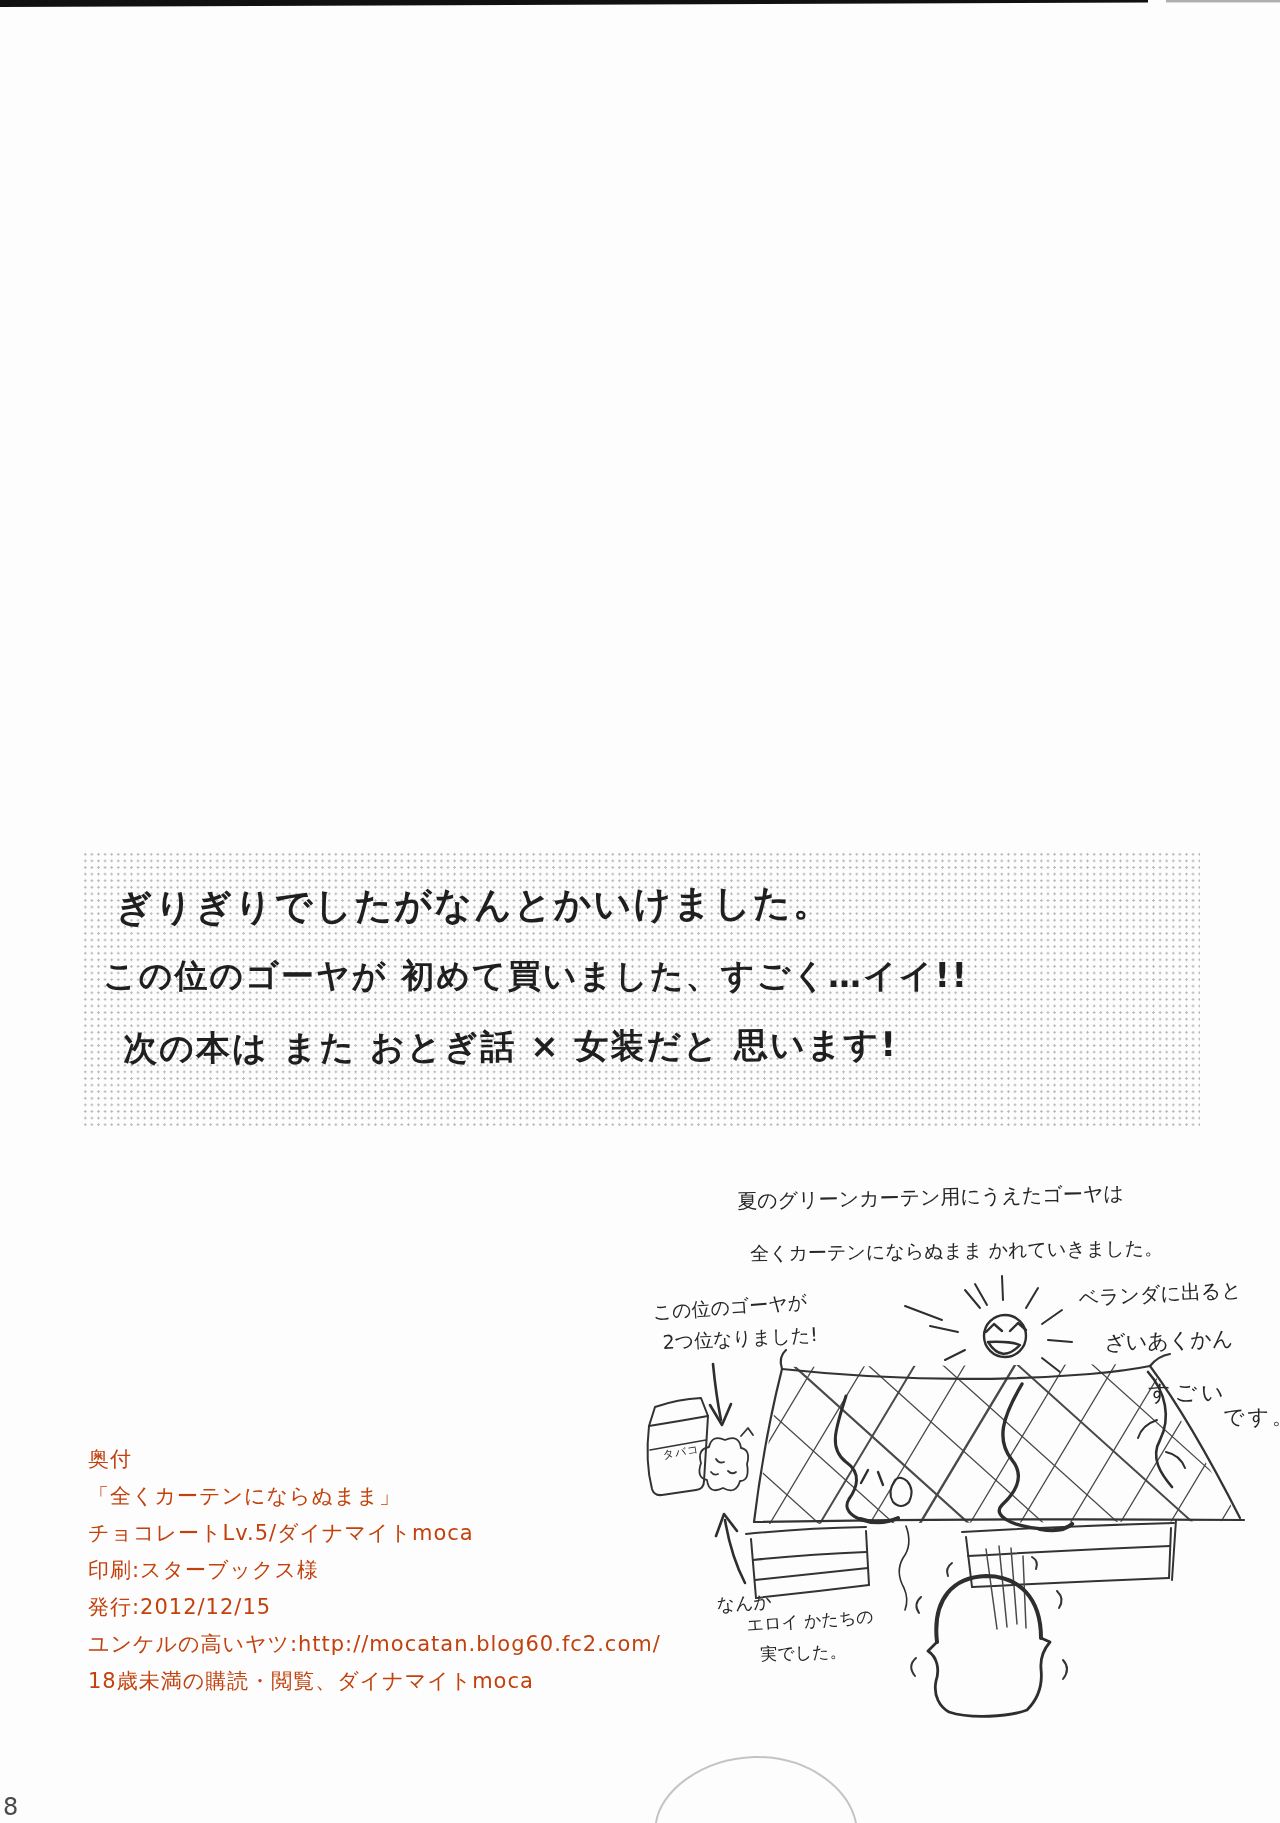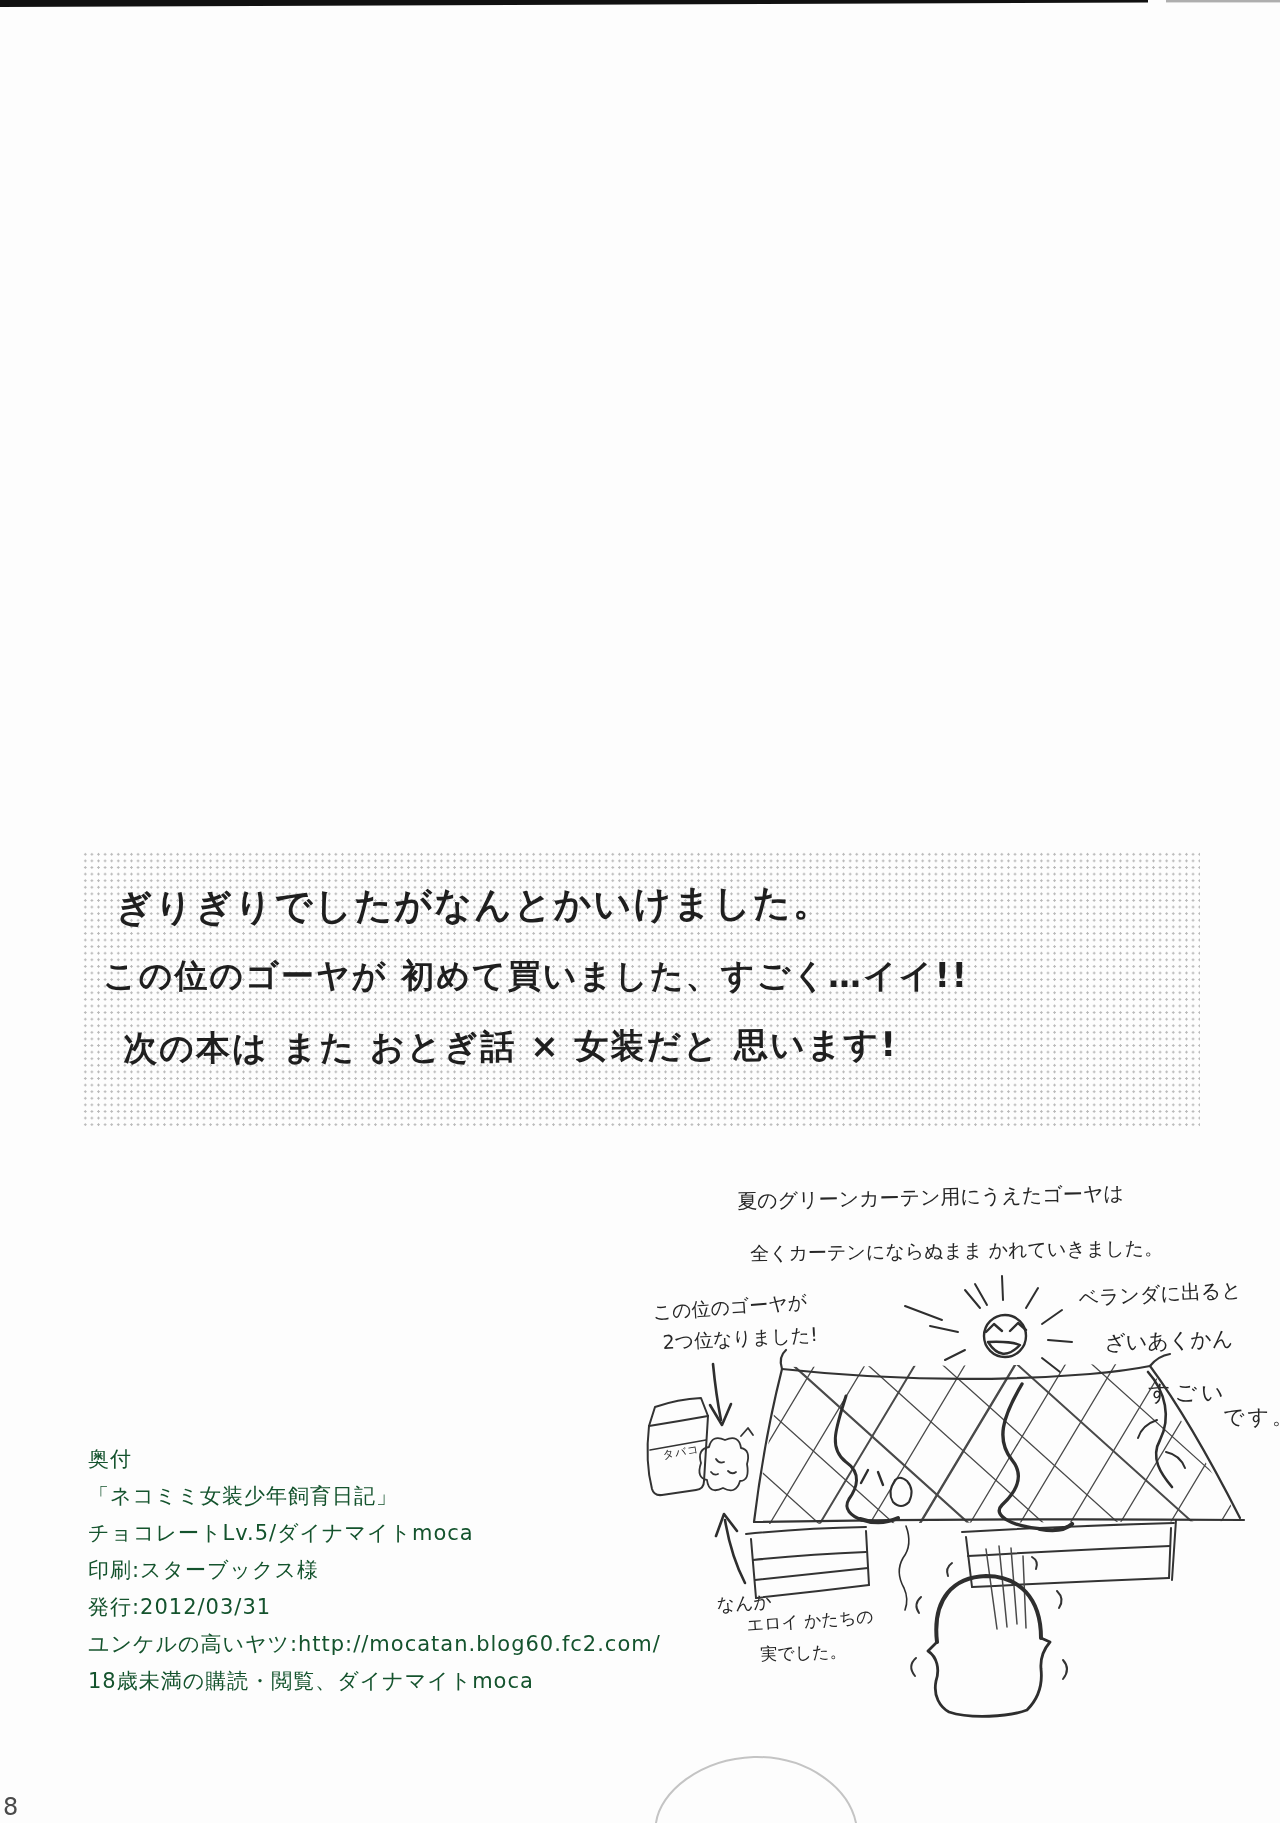--- a/index.html
+++ b/index.html
@@ -13,21 +13,21 @@
     position:absolute; left:82px; top:851px; width:1118px; height:276px;
     background-image:radial-gradient(circle,#b9b9b9 1.1px, rgba(0,0,0,0) 1.35px);
     background-size:6.6px 6.6px;
   }
   .hand{
     position:absolute; white-space:nowrap; color:#262626;
     font-family:"DejaVu Sans",sans-serif; transform-origin:left top; line-height:1.1;
   }
   .hand.bold{font-weight:bold; letter-spacing:2px; color:#1f1f1f;}
   .colophon{
-    position:absolute; left:88px; top:1441px; color:#14532d;
+    position:absolute; left:88px; top:1441px; color:#c2410c;
     font-size:21px; line-height:37px; letter-spacing:1px; white-space:nowrap;
   }
   .pagenum{
     position:absolute; left:3px; top:1793px; font-size:24px; color:#4a4a4a;
   }
 </style>
 </head>
 <body>
 
 <div class="page">
@@ -46,24 +46,24 @@
   <div class="hand" style="left:1104px; top:1332px; font-size:21px; transform:rotate(-2deg);">ざいあくかん</div>
   <div class="hand" style="left:1148px; top:1381px; font-size:22px; letter-spacing:4px;">すごい</div>
   <div class="hand" style="left:1182px; top:1406px; font-size:21px; letter-spacing:3px;margin-left:41px;">です。</div>
   <div class="hand" style="left:716px; top:1595px; font-size:18px; transform:rotate(-4deg);">なんか</div>
   <div class="hand" style="left:746px; top:1616px; font-size:17px; transform:rotate(-4deg);">エロイ かたちの</div>
   <div class="hand" style="left:760px; top:1645px; font-size:17px; transform:rotate(-2deg);">実でした。</div>
   <div class="hand" style="left:662px; top:1450px; font-size:11px; transform:rotate(-10deg); letter-spacing:1px;">タバコ</div>
 
   <div class="colophon">
     <div>奥付</div>
-    <div>「ネコミミ女装少年飼育日記」</div>
+    <div>「全くカーテンにならぬまま」</div>
     <div>チョコレートLv.5/ダイナマイトmoca</div>
     <div>印刷:スターブックス様</div>
-    <div>発行:2012/03/31</div>
+    <div>発行:2012/12/15</div>
     <div>ユンケルの高いヤツ:http://mocatan.blog60.fc2.com/</div>
     <div>18歳未満の購読・閲覧、ダイナマイトmoca</div>
   </div>
 
   <div class="pagenum">8</div>
 
   <svg class="doodle-layer" viewBox="0 0 1280 1823" fill="none" stroke-linecap="round" stroke-linejoin="round">
 
     <defs>
       <clipPath id="netclip">

